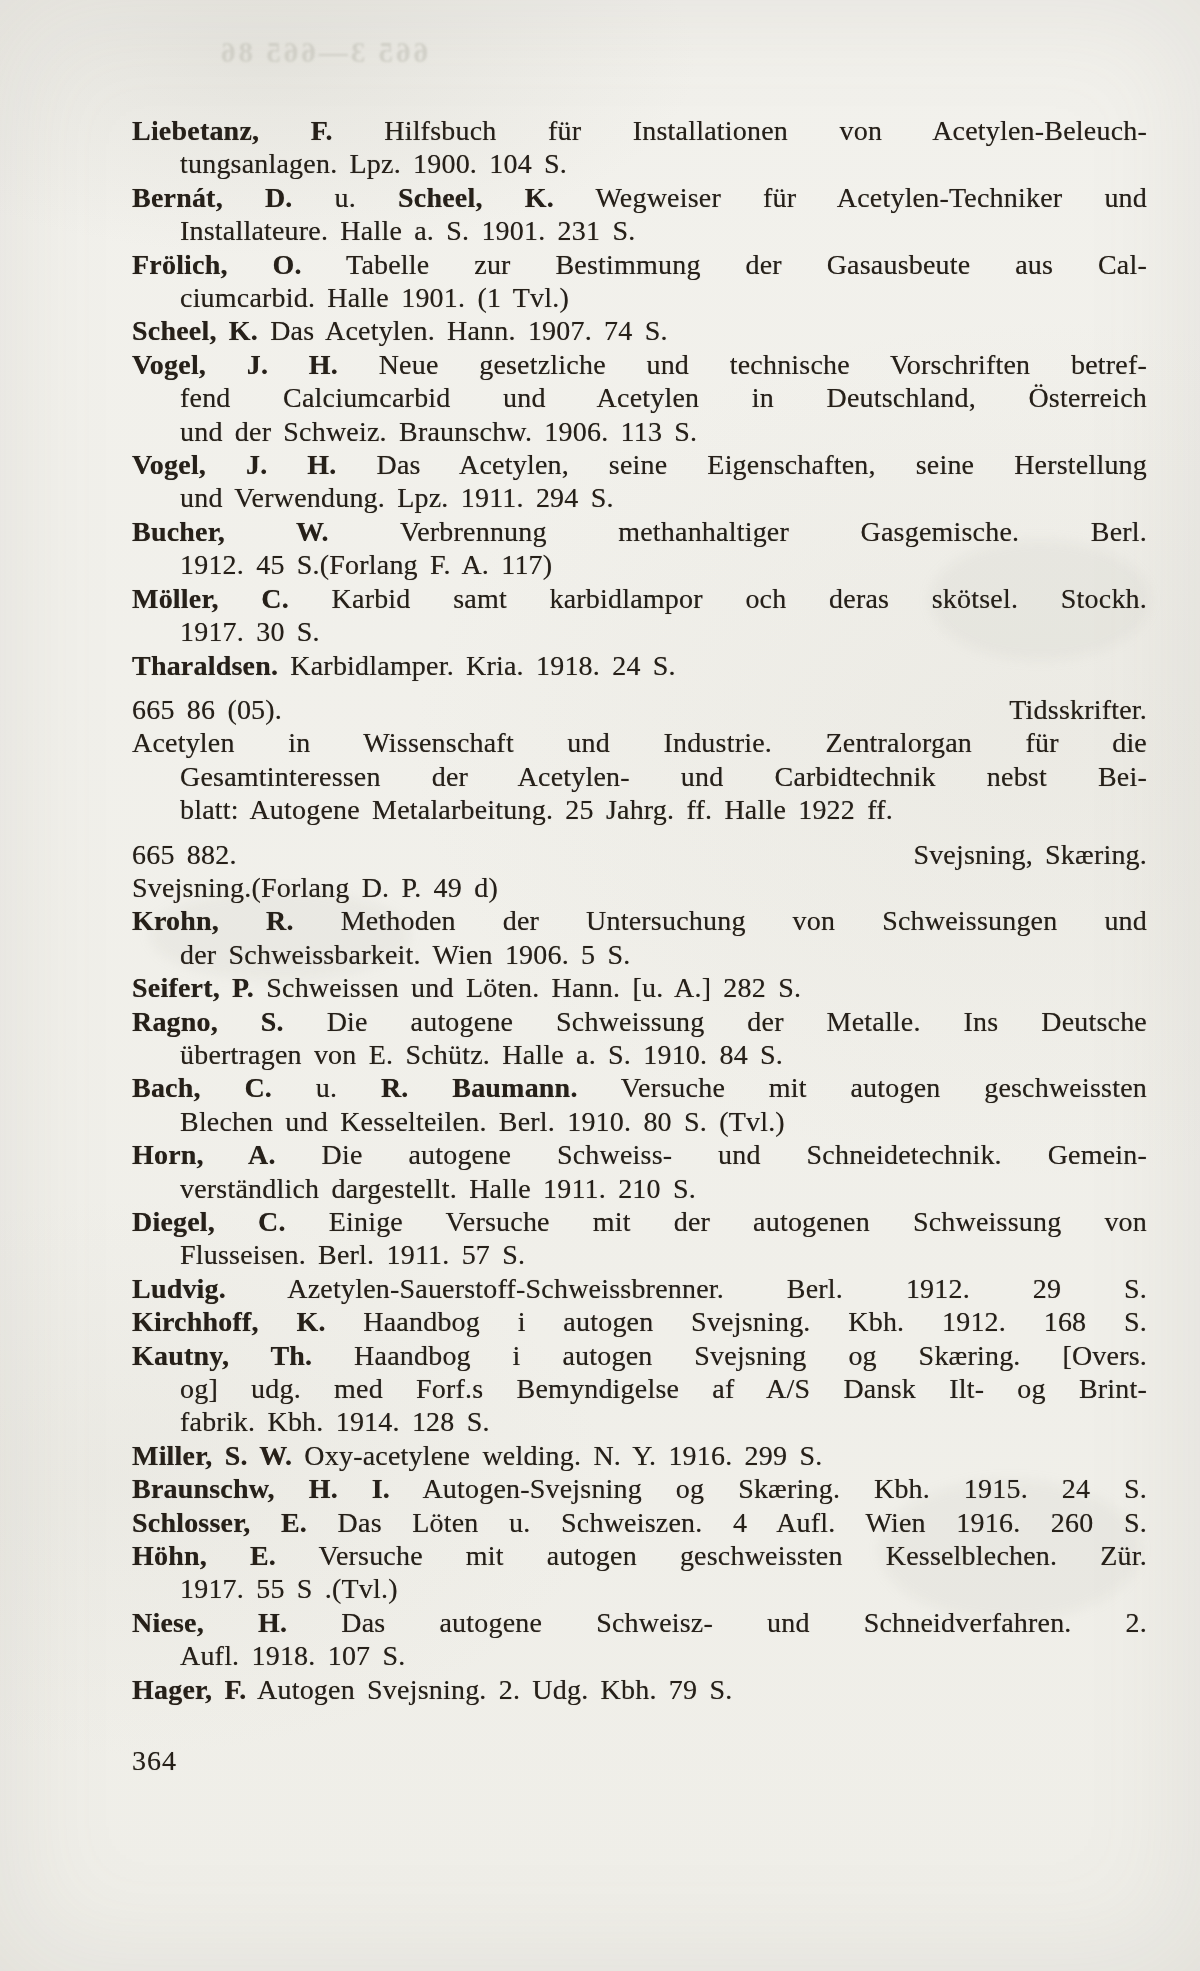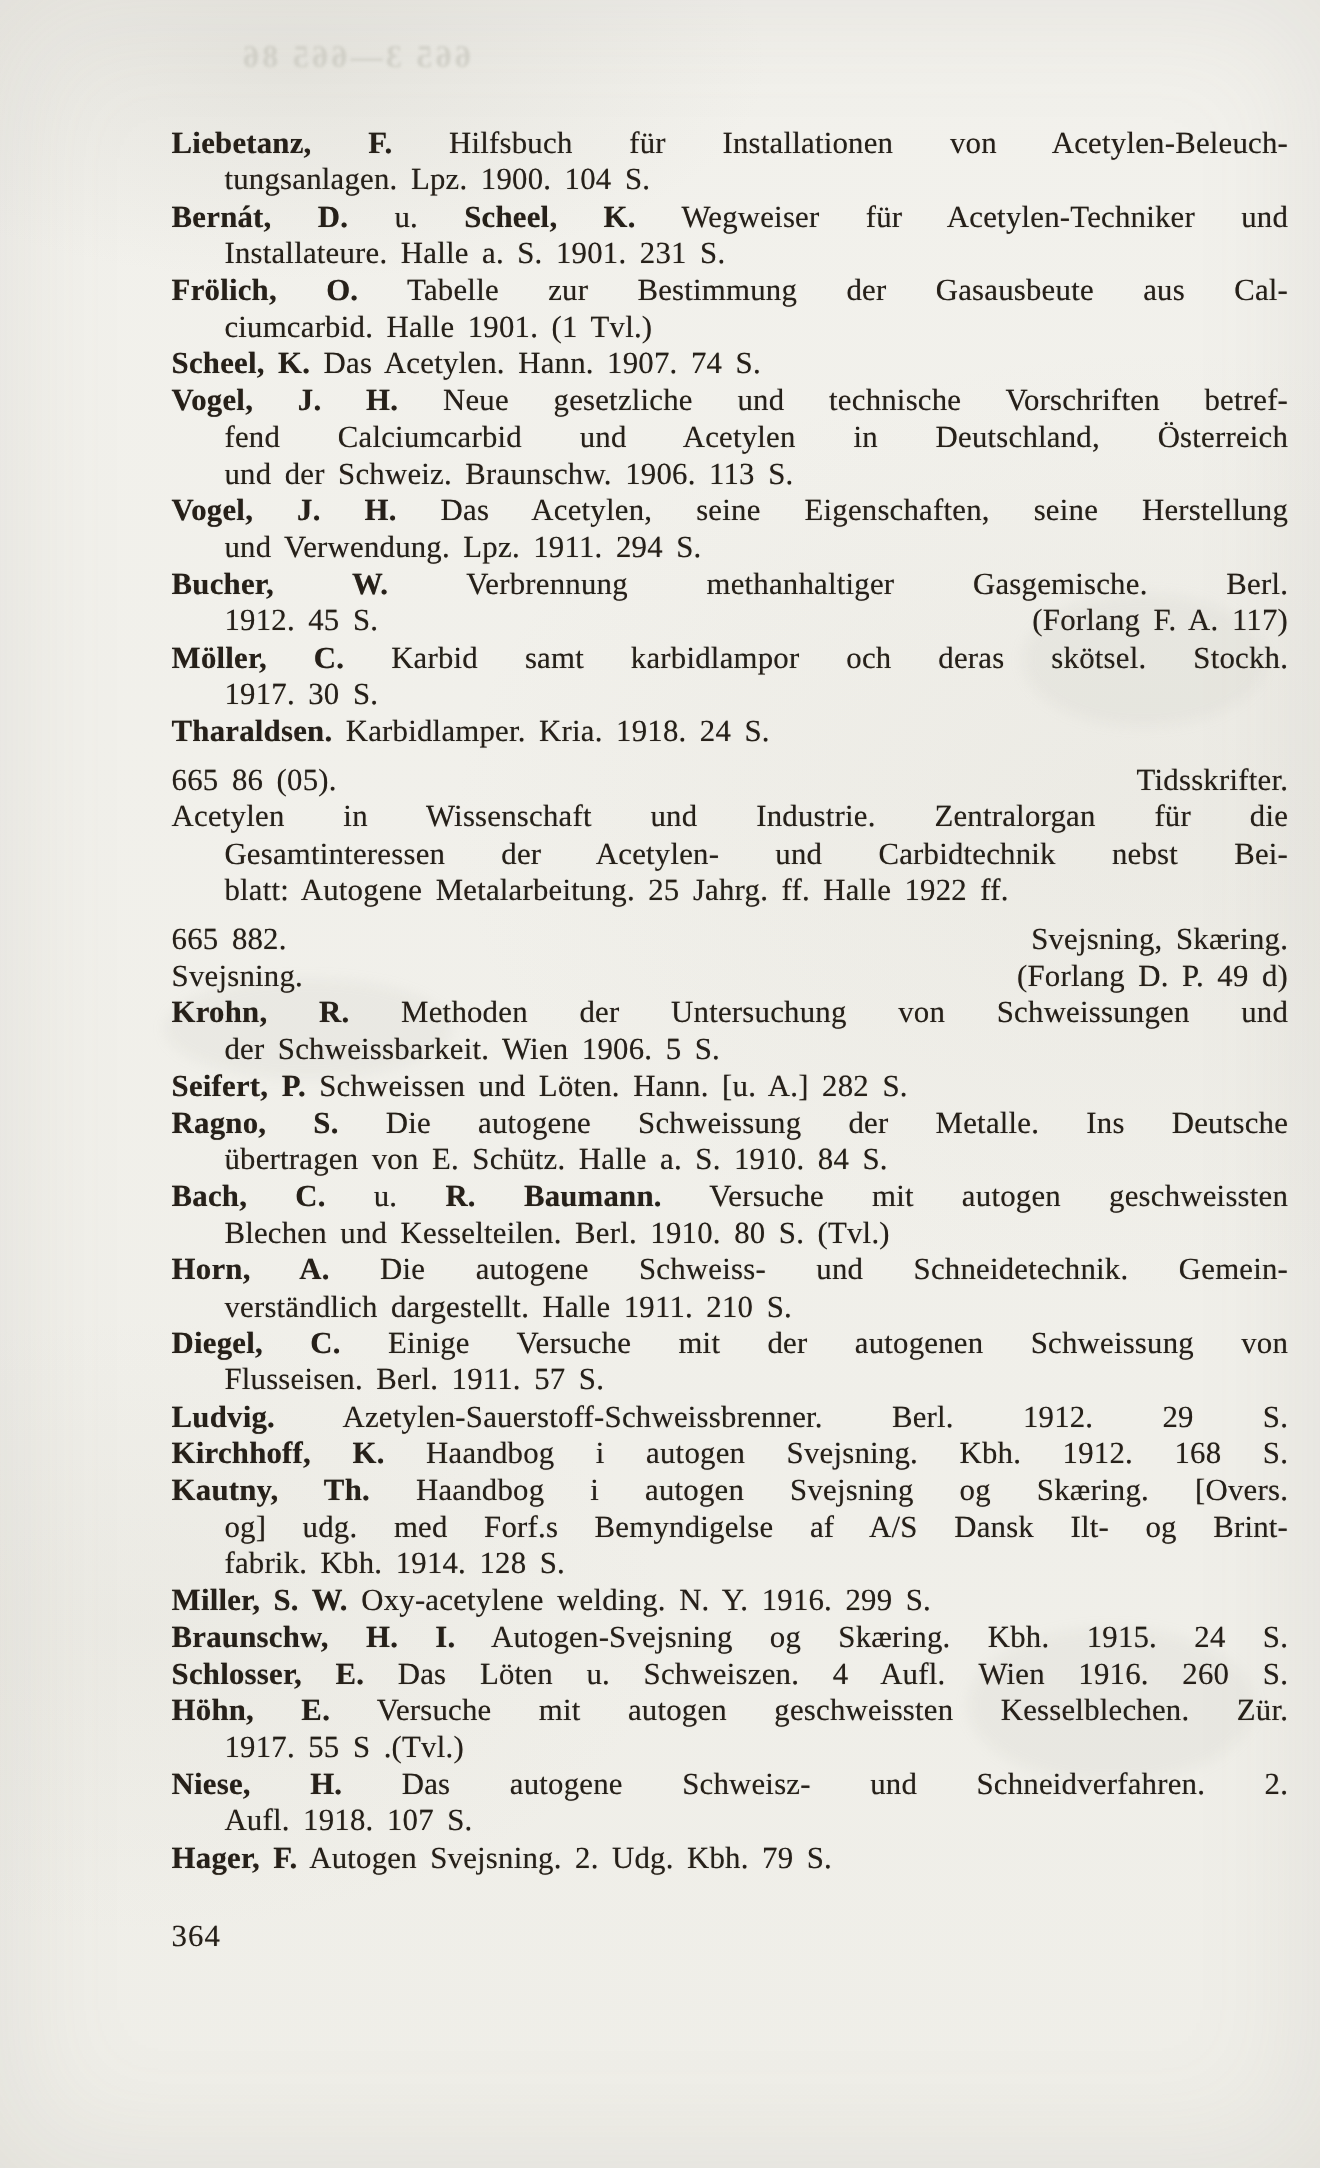--- a/index.html
+++ b/index.html
@@ -25,32 +25,32 @@
     color:#c9c8bf; opacity:0.75;
     filter:blur(1.3px);
     user-select:none;
   }
   .ghost {
     position:absolute; border-radius:50%;
     background:rgba(175,178,165,0.10);
     filter:blur(6px);
   }
   .text-block {
-    position:absolute; left:132px; top:114px; width:1015px;margin-left:24px;
+    position:absolute; left:132px; top:114px; width:1015px;
   }
   .line {
     font-size:28px; line-height:33.4px; min-height:33.4px;
     word-spacing:5px; letter-spacing:0.2px;
     color:#262019;
     text-shadow:0 0 0.7px rgba(38,32,25,0.55);
     white-space:normal;
   }
   .indent { padding-left:48px; }
   .fill { text-align:justify; text-align-last:justify; }
-  .has-right { display:flex; justify-content:space-between; }
+  .has-right { display:flex; }
   .heading { display:flex; justify-content:space-between; font-weight:400; margin-top:11px; }
   .author { font-weight:700; }
   .page-number {
     margin-top:38px; 
     font-size:28px; line-height:33px; letter-spacing:1px;
     color:#262019; text-shadow:0 0 0.7px rgba(38,32,25,0.5);
   }
 </style>
 </head>
 <body>

